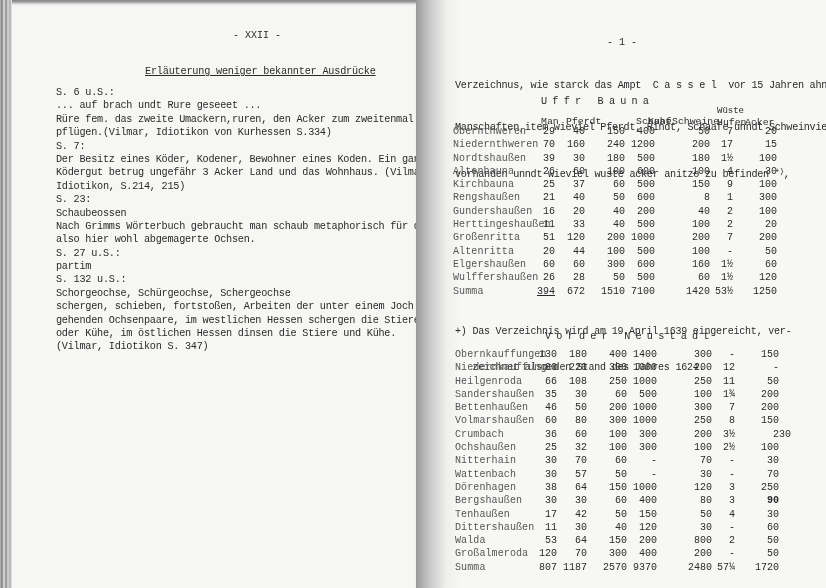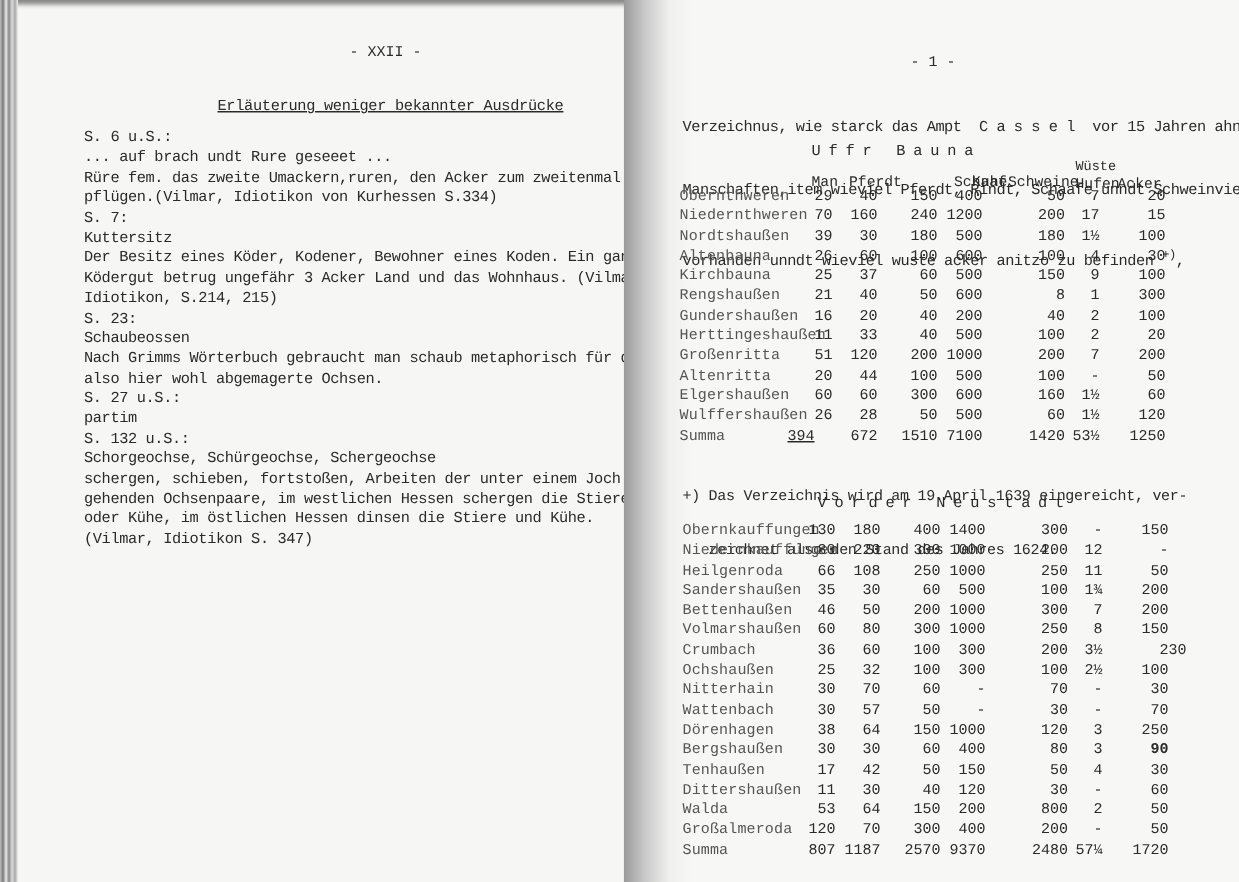--- a/index.html
+++ b/index.html
@@ -44,21 +44,20 @@
 <div class="page-left">
   <div class="edge"></div>
   <div class="page-num" style="left:233px;top:30px;">- XXII -</div>
   <div class="heading" style="left:145px;top:66px;">Erläuterung weniger bekannter Ausdrücke</div>
   <div class="lines" style="top:86px;" id="glossary">
       <div>S. 6 u.S.:</div>
       <div>... auf brach undt Rure geseeet ...</div>
       <div>Rüre fem. das zweite Umackern,ruren, den Acker zum zweitenmal</div>
       <div>pflügen.(Vilmar, Idiotikon von Kurhessen S.334)</div>
       <div>S. 7:</div>
-      <div>Kuttersitz</div>
       <div>Der Besitz eines Köder, Kodener, Bewohner eines Koden. Ein ganzes</div>
       <div>Ködergut betrug ungefähr 3 Acker Land und das Wohnhaus. (Vilmar,</div>
       <div>Idiotikon, S.214, 215)</div>
       <div>S. 23:</div>
       <div>Schaubeossen</div>
       <div>Nach Grimms Wörterbuch gebraucht man schaub metaphorisch für dürr,</div>
       <div>also hier wohl abgemagerte Ochsen.</div>
       <div>S. 27 u.S.:</div>
       <div>partim</div>
       <div>S. 132 u.S.:</div>
@@ -209,21 +208,21 @@
       <span class="c" style="left: 62px;">26</span>
       <span class="c" style="left: 92px;">28</span>
       <span class="c" style="left: 132px;">50</span>
       <span class="c" style="left: 162px;">500</span>
       <span class="c" style="left: 217px;">60</span>
       <span class="c" style="left: 240px;">1½</span>
       <span class="c" style="left: 284px;">120</span>
     </div>
     <div class="row" style="height: 13.3px;">
       <span class="name">Summa</span>
-      <span class="c" style="left: 50px; text-decoration: underline;">394</span>
+      <span class="c" style="left: 62px; text-decoration: underline;">394</span>
       <span class="c" style="left: 92px;">672</span>
       <span class="c" style="left: 132px;">1510</span>
       <span class="c" style="left: 162px;">7100</span>
       <span class="c" style="left: 217px;">1420</span>
       <span class="c" style="left: 240px;">53½</span>
       <span class="c" style="left: 284px;">1250</span>
     </div>
   </div>
 
 <div class="foot">

